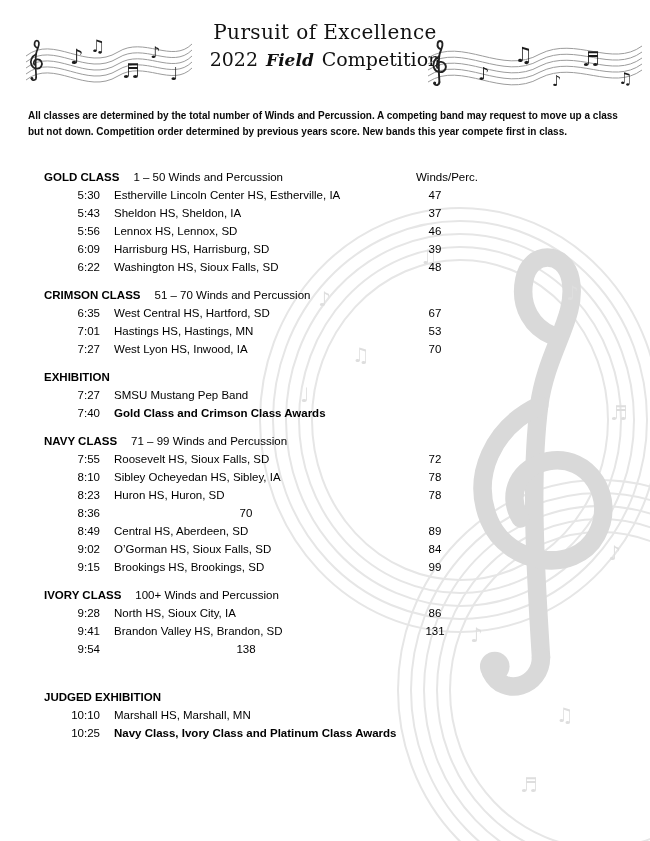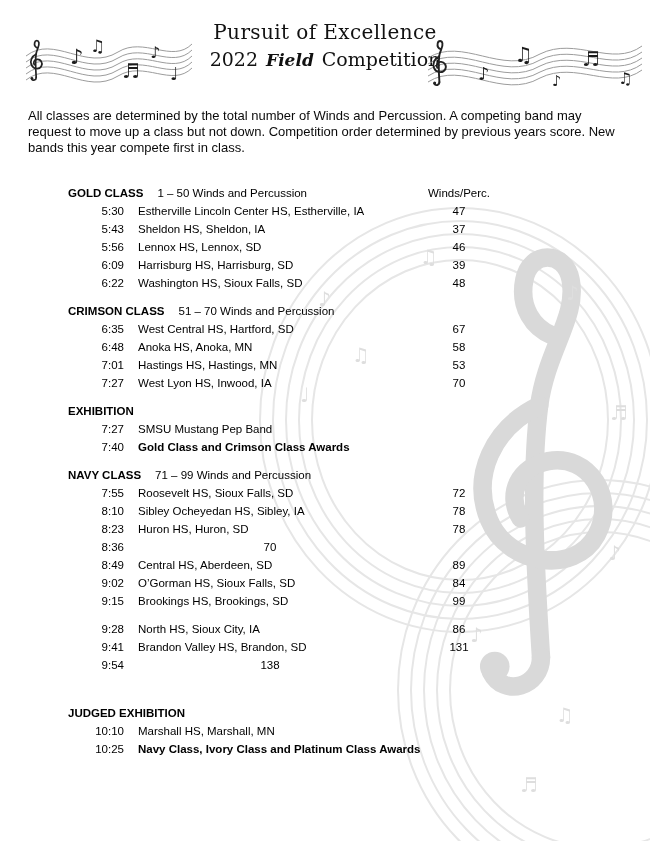--- a/index.html
+++ b/index.html
@@ -35,39 +35,39 @@
   }
   .script-word {
     font-style:italic; font-weight:bold; font-size:17px;
     font-family:"DejaVu Serif","Liberation Serif",serif;
     margin:0 2px;
   }
 
   
   .intro {
     margin:12px 26px 12px 28px;
-    font-size:13px; line-height:16px; color:#0a0a0a;
-  }
-
-  
-  .schedule { margin-top:28px; padding-left:68px; font-size:11.5px; }
+    font-size:10px; line-height:16px; color:#0a0a0a;font-weight:bold;
+  }
+
+  
+  .schedule { margin-top:28px; padding-left:44px; font-size:11.5px; }
   .section { margin-top:10px; }
   .section:first-child { margin-top:0; }
   .section:last-child { margin-top:30px; }
   .sec-header, .row {
     display:grid;
     grid-template-columns:56px 264px 86px;
     column-gap:14px;
     line-height:18px;
     white-space:nowrap;
   }
   .sec-title-cell { grid-column:1 / 3; }
   .sec-name { font-weight:bold; }
   .sec-qual { font-weight:normal; margin-left:14px; }
-  .winds-head { text-align:center; font-weight:normal; }
+  .winds-head { text-align:right; font-weight:normal; }
   .time { text-align:right; }
   .winds { text-align:center; }
   .bold { font-weight:bold; }
 </style>
 </head>
 <body>
 
 <svg class="watermark" width="650" height="841" viewBox="0 0 650 841" aria-hidden="true">
   <defs>
     <g id="clef" fill="none" stroke="currentColor" stroke-width="10" stroke-linecap="round">
@@ -207,25 +207,20 @@
       </div>
       <div class="winds-head"></div>
     </div>
     <div class="rows">
   <div class="row">
     <div class="time">6:35</div>
     <div class="band">West Central HS, Hartford, SD</div>
     <div class="winds">67</div>
   </div>
 
-  <div class="row">
-    <div class="time">6:48</div>
-    <div class="band">Anoka HS, Anoka, MN</div>
-    <div class="winds">58</div>
-  </div>
 
   <div class="row">
     <div class="time">7:01</div>
     <div class="band">Hastings HS, Hastings, MN</div>
     <div class="winds">53</div>
   </div>
 
   <div class="row">
     <div class="time">7:27</div>
     <div class="band">West Lyon HS, Inwood, IA</div>
@@ -302,20 +297,23 @@
   <div class="row">
     <div class="time">9:15</div>
     <div class="band">Brookings HS, Brookings, SD</div>
     <div class="winds">99</div>
   </div>
 </div>
   </section>
 
   <section class="section">
     <div class="sec-header">
+      <div class="sec-title-cell">
+        <span class="sec-name">IVORY CLASS</span><span class="sec-qual">100+ Winds and Percussion</span>
+      </div>
       <div class="winds-head"></div>
     </div>
     <div class="rows">
   <div class="row">
     <div class="time">9:28</div>
     <div class="band">North HS, Sioux City, IA</div>
     <div class="winds">86</div>
   </div>
 
   <div class="row">

